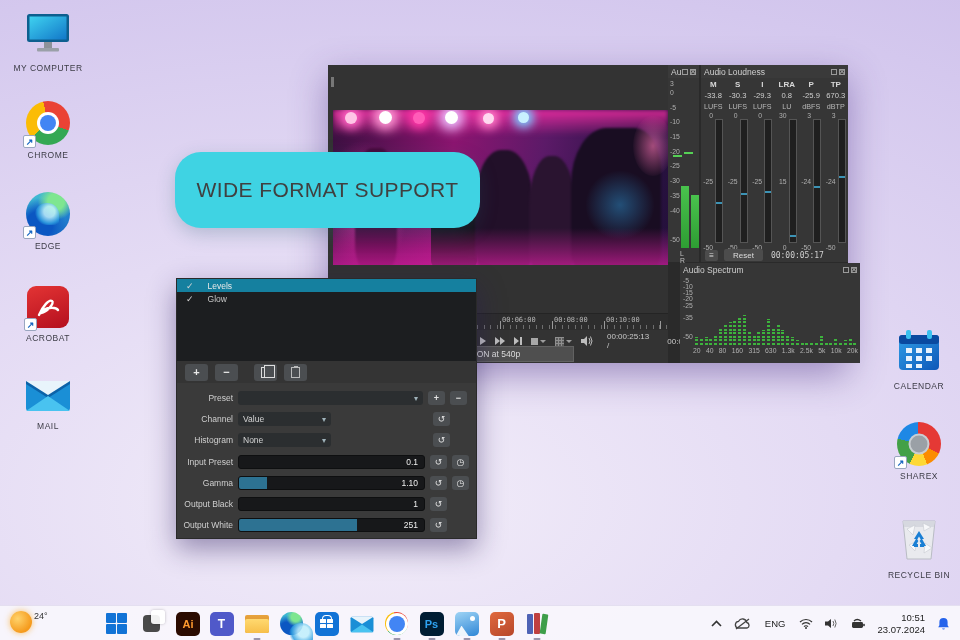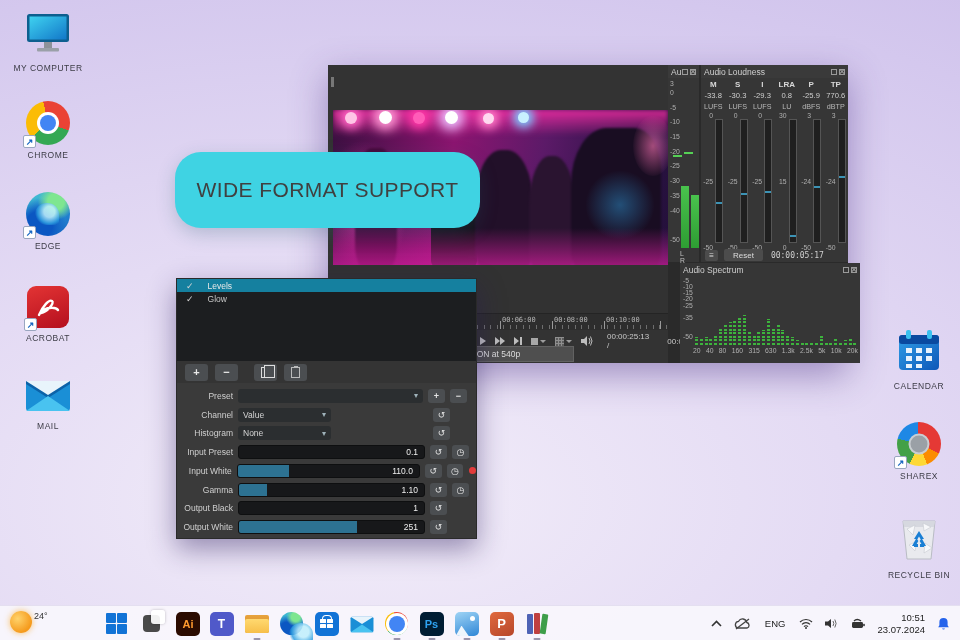--- a/index.html
+++ b/index.html
@@ -476,21 +476,21 @@
             <div class="v">0.8</div>
             <div class="u">LU</div>
           </div>
           <div class="lh-cell">
             <div class="n">P</div>
             <div class="v">-25.9</div>
             <div class="u">dBFS</div>
           </div>
           <div class="lh-cell">
             <div class="n">TP</div>
-            <div class="v">770.6</div>
+            <div class="v">670.3</div>
             <div class="u">dBTP</div>
           </div>
         </div>
       <div class="lm" id="lm">
           <div class="lm-col">
             <div class="lm-t" style="top: 0%;">0</div>
             <div class="lm-t" style="top: 50%;">-25</div>
             <div class="lm-t" style="top: 100%;">-50</div>
             <div class="lm-track">
               <div class="lm-ind" style="top: calc(68% - 1px);"></div>
@@ -661,30 +661,20 @@
     <div class="prow">
           <div class="plab">Input Preset</div>
           <div class="fbox">
             <div class="ffill" style="width: 0%;"></div>
             <div class="fval">0.1</div>
           </div>
           <div class="fbtn reset"></div>
           <div class="fbtn watch"></div>
         </div>
         <div class="prow">
-          <div class="plab">Input White</div>
-          <div class="fbox">
-            <div class="ffill" style="width: 28%;"></div>
-            <div class="fval">110.0</div>
-          </div>
-          <div class="fbtn reset"></div>
-          <div class="fbtn watch"></div>
-          <div class="fdot"></div>
-        </div>
-        <div class="prow">
           <div class="plab">Gamma</div>
           <div class="fbox">
             <div class="ffill" style="width: 15%;"></div>
             <div class="fval">1.10</div>
           </div>
           <div class="fbtn reset"></div>
           <div class="fbtn watch"></div>
         </div>
         <div class="prow">
           <div class="plab">Output Black</div>

